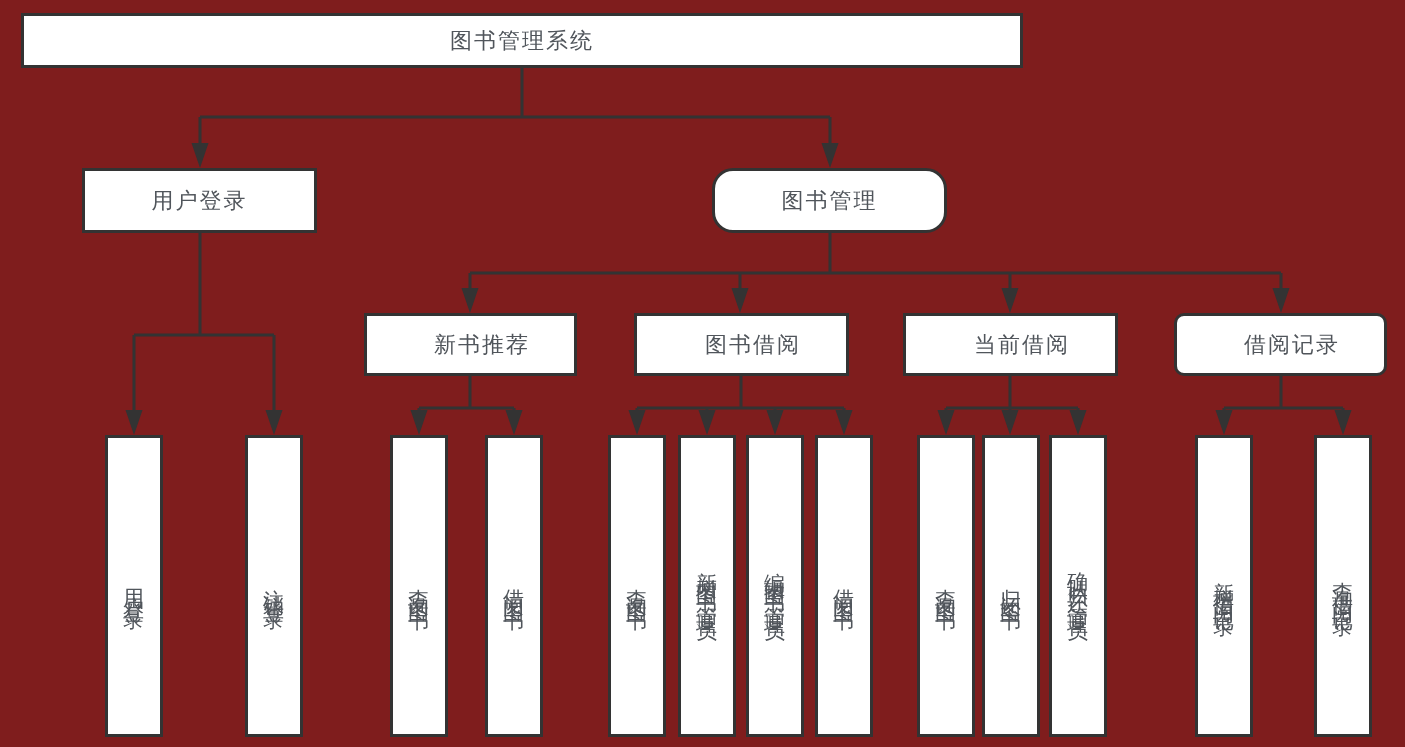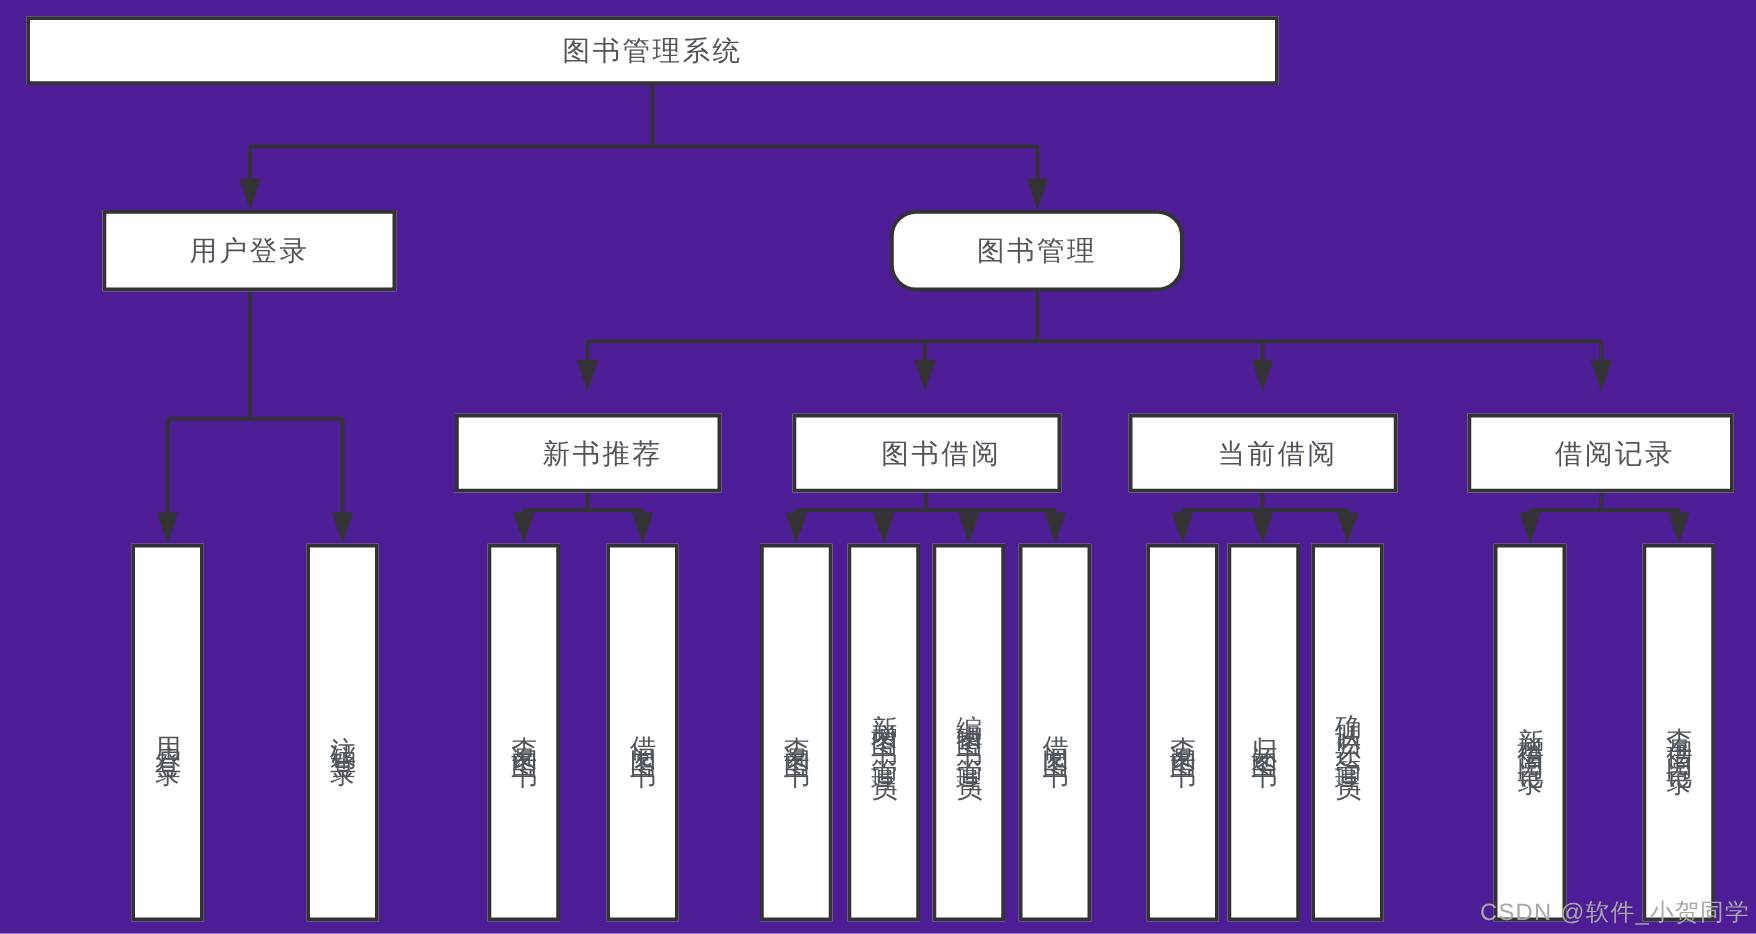--- a/index.html
+++ b/index.html
@@ -1,19 +1,19 @@
 <!DOCTYPE html>
 <html><head>
 <meta charset="utf-8">
 <style>
   html,body{margin:0;padding:0;background:#ffffff;}
   .stage{
     position:relative;
     width:1405px;height:747px;
-    background:#4c1d95;
+    background:#7f1d1d;
     font-family:"Liberation Sans", sans-serif;
     overflow:hidden;
   }
   .connectors{position:absolute;left:0;top:0;z-index:1;}
   .node{
     position:absolute;
     box-sizing:border-box;
     background:#ffffff;
     border:3px solid #333333;
     display:flex;align-items:center;justify-content:center;
@@ -28,25 +28,25 @@
     font-size:21px;
     letter-spacing:7px;
     line-height:1;
     white-space:nowrap;
   }
   
   .n-root{left:21px;top:13px;width:1002px;height:55px;}
   .n-user-login{left:82px;top:168px;width:235px;height:65px;}
   .n-book-mgmt{left:712px;top:168px;width:235px;height:65px;border-radius:21px;}
   
-  .n-l3{top:331px;height:63px;padding-left:23px;}
+  .n-l3{top:313px;height:63px;padding-left:23px;}
   .n-new-book{left:364px;width:213px;}
   .n-book-borrow{left:634px;width:215px;}
   .n-current-borrow{left:903px;width:215px;}
-  .n-borrow-record{left:1174px;width:213px;}
+  .n-borrow-record{left:1174px;width:213px;border-radius:10px;}
   
   .x105{left:105px;}.x245{left:245px;}
   .x390{left:390px;}.x485{left:485px;}
   .x608{left:608px;}.x678{left:678px;}.x746{left:746px;}.x815{left:815px;}
   .x917{left:917px;}.x982{left:982px;}.x1049{left:1049px;}
   .x1195{left:1195px;}.x1314{left:1314px;}
   .watermark{
     position:absolute;
     right:5px;bottom:4px;
     z-index:5;
@@ -165,15 +165,14 @@
     <span class="vtext">确认归还（管理员）</span>
   </div>
 
   <div class="node vbox x1195">
     <span class="vtext">新增借阅记录</span>
   </div>
   <div class="node vbox x1314">
     <span class="vtext">查询借阅记录</span>
   </div>
 
-  <div class="watermark">CSDN @软件_小贺同学</div>
 
 </div>
 
 </body></html>

